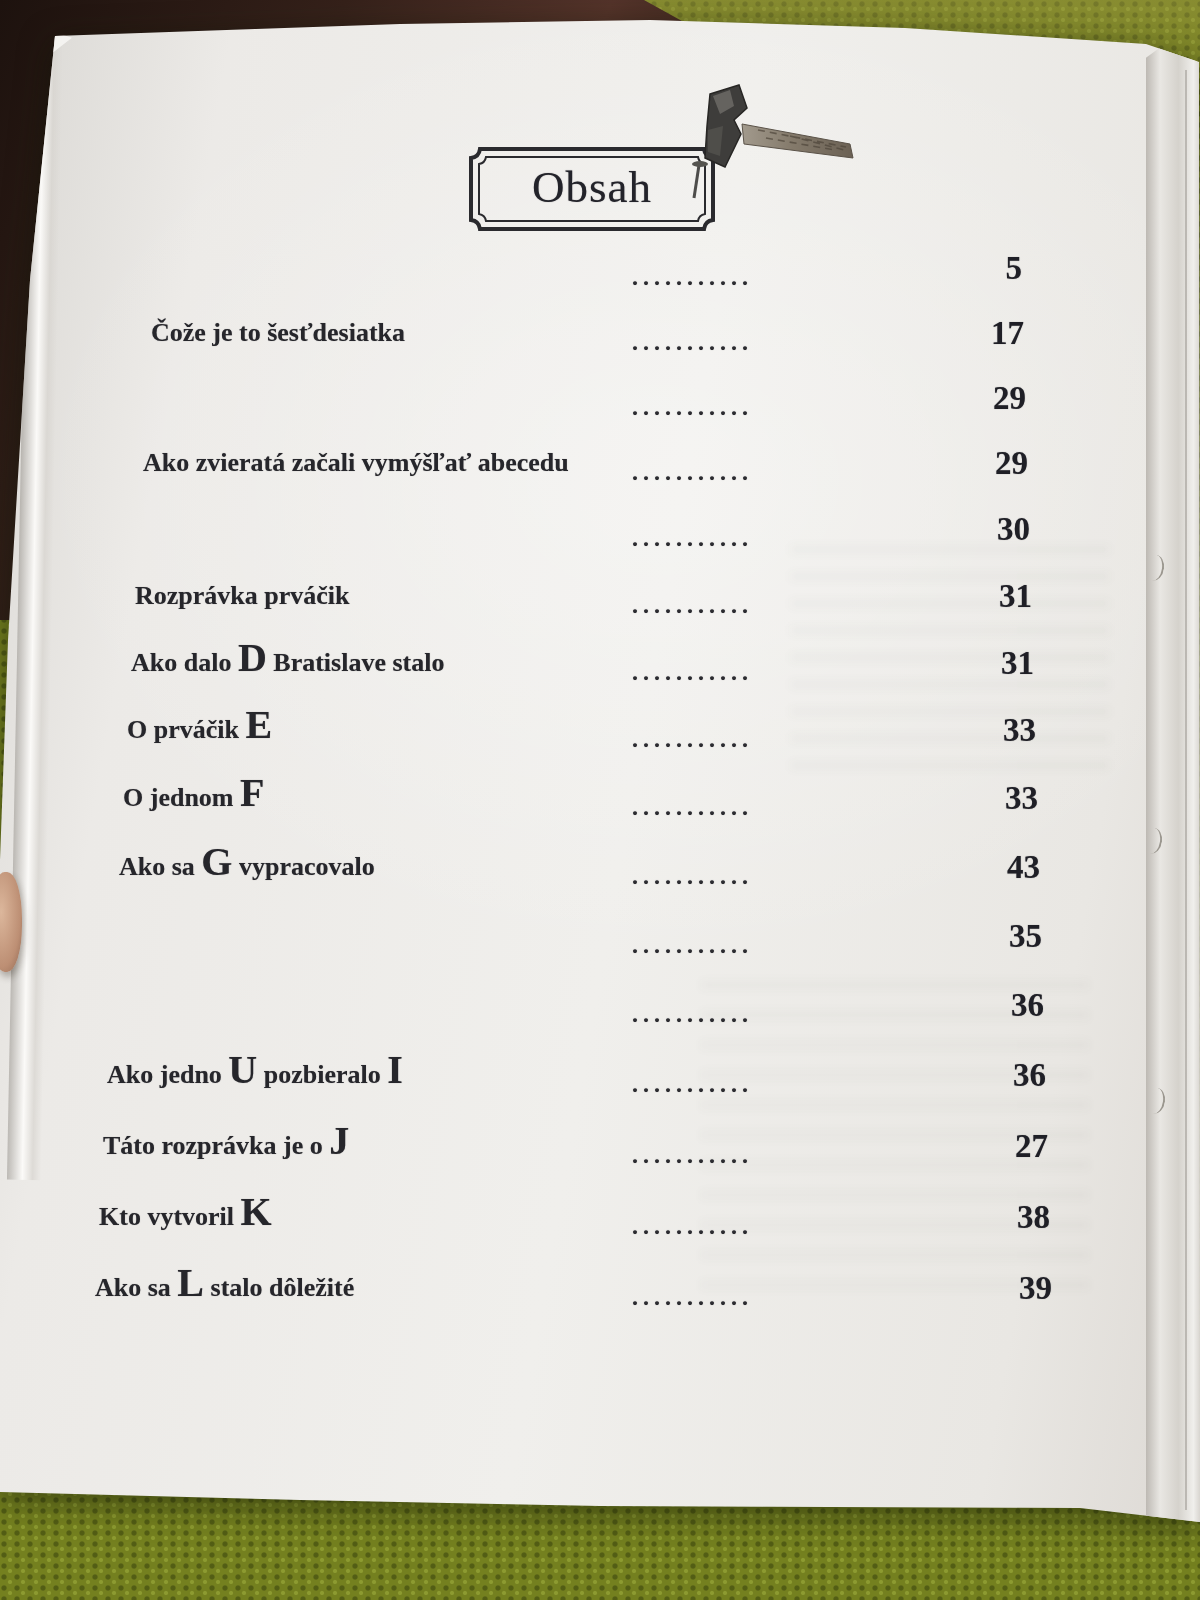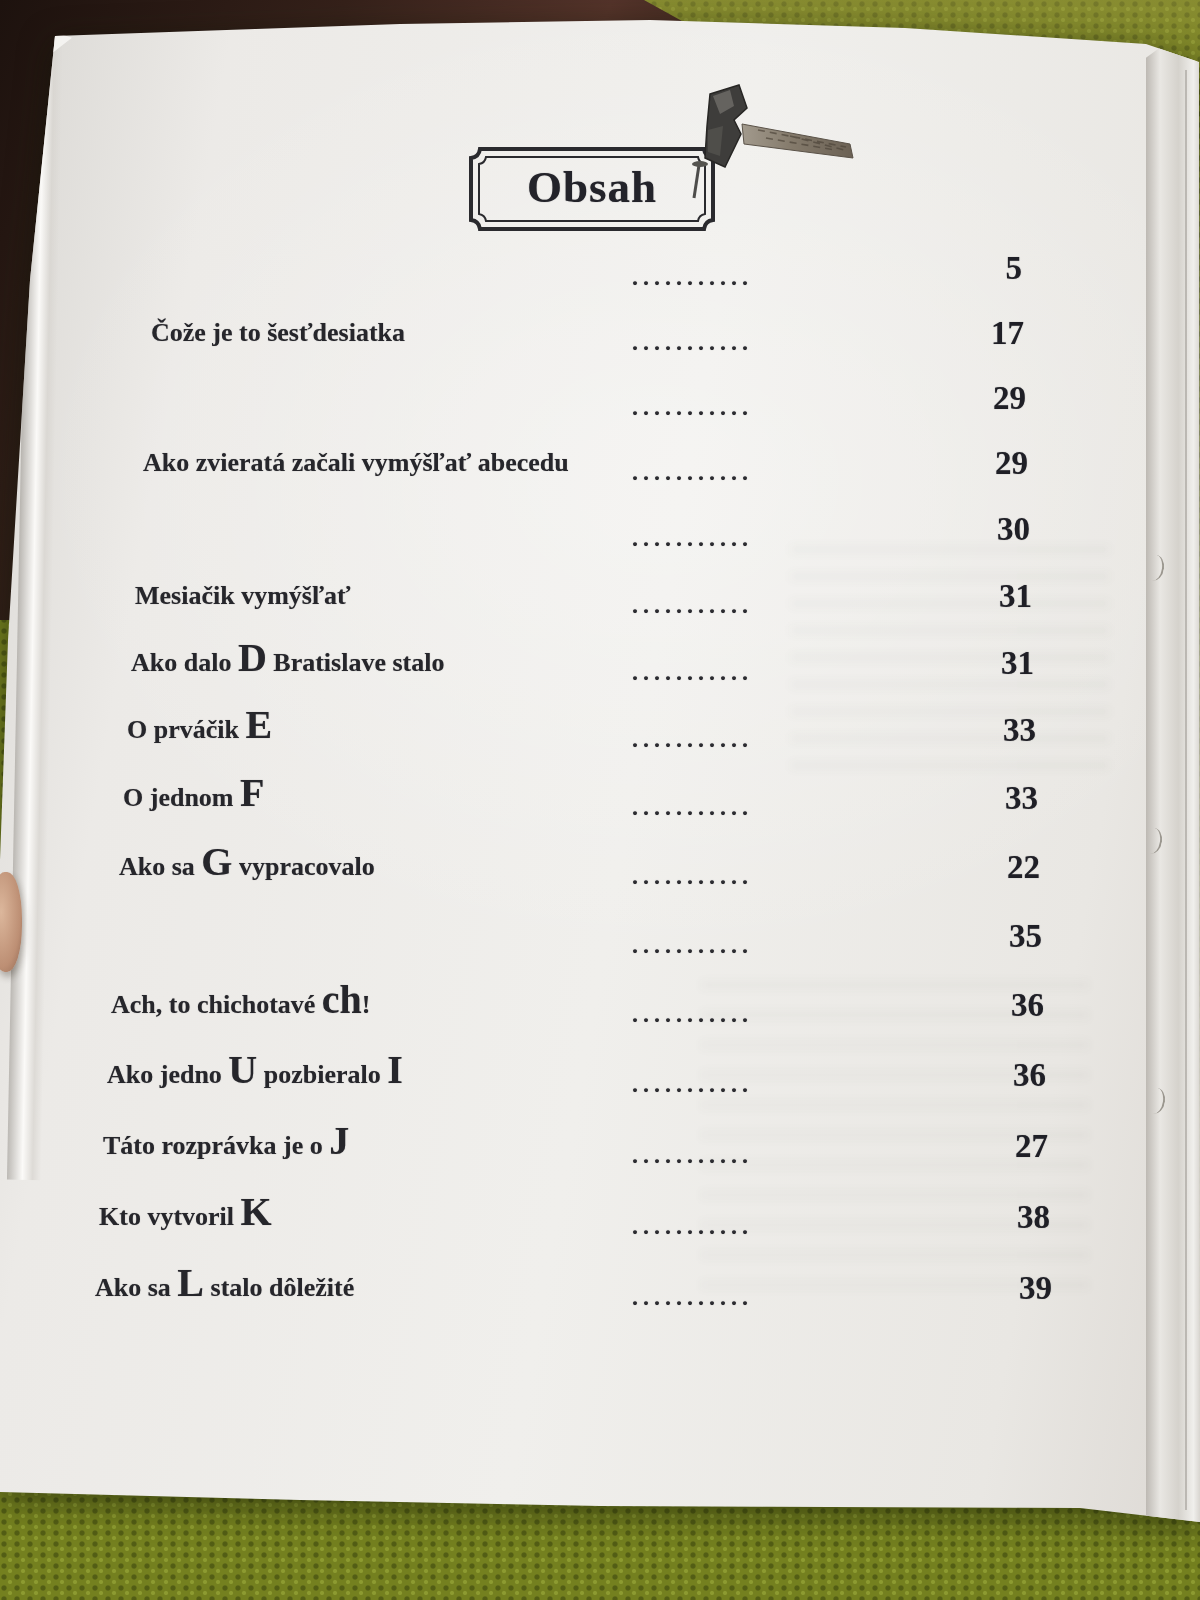--- a/index.html
+++ b/index.html
@@ -50,21 +50,21 @@
   .finger{
     position:absolute;left:-10px;top:872px;width:32px;height:100px;border-radius:46%;
     background:radial-gradient(ellipse at 35% 40%,#dcb79c,#bd8f74 65%,#8d6550);
     box-shadow:2px 5px 7px rgba(40,30,15,.3);
   }
   
   .plaque{position:absolute;left:468px;top:146px;width:248px;height:86px;}
   .plaque svg{position:absolute;inset:0;}
   .plaque .word{
     position:absolute;inset:0;display:flex;align-items:center;justify-content:center;
-    font-size:45px;font-weight:700;color:#23232a;letter-spacing:1px;
+    font-size:45px;font-weight:400;color:#23232a;letter-spacing:1px;
     text-shadow:0 0 1px rgba(35,35,42,.5);padding-bottom:4px;
   }
   .hammer{position:absolute;left:650px;top:68px;width:225px;height:140px;}
   
   #toc-rows{position:absolute;left:40px;top:236px;width:1120px;}
   .row{position:relative;height:64px;margin-top:calc(var(--i) * 0.5px);}
   .row .t{
     position:absolute;left:calc(115px - var(--i) * 4px);top:50%;transform:translateY(-50%);
     font-size:26px;font-weight:700;color:#26262b;white-space:nowrap;
     text-shadow:0 0 1px rgba(38,38,43,.4);
@@ -143,21 +143,21 @@
         <div class="row" style="--i: 3;">
           <span class="t"><span>Ako zvieratá začali vymýšľať abecedu</span></span>
           <span class="dots">...........</span>
           <span class="pg">29</span>
         </div>
         <div class="row" style="--i: 4;">
           <span class="dots">...........</span>
           <span class="pg">30</span>
         </div>
         <div class="row" style="--i: 5;">
-          <span class="t"><span>Mesiačik vymýšľať</span></span>
+          <span class="t"><span>Rozprávka prváčik</span></span>
           <span class="dots">...........</span>
           <span class="pg">31</span>
         </div>
         <div class="row" style="--i: 6;">
           <span class="t"><span>Ako dalo </span><span class="big">D</span><span> Bratislave stalo</span></span>
           <span class="dots">...........</span>
           <span class="pg">31</span>
         </div>
         <div class="row" style="--i: 7;">
           <span class="t"><span>O prváčik </span><span class="big">E</span></span>
@@ -165,28 +165,27 @@
           <span class="pg">33</span>
         </div>
         <div class="row" style="--i: 8;">
           <span class="t"><span>O jednom </span><span class="big">F</span></span>
           <span class="dots">...........</span>
           <span class="pg">33</span>
         </div>
         <div class="row" style="--i: 9;">
           <span class="t"><span>Ako sa </span><span class="big">G</span><span> vypracovalo</span></span>
           <span class="dots">...........</span>
-          <span class="pg">22</span>
+          <span class="pg">43</span>
         </div>
         <div class="row" style="--i: 10;">
           <span class="dots">...........</span>
           <span class="pg">35</span>
         </div>
         <div class="row" style="--i: 11;">
-          <span class="t"><span>Ach, to chichotavé </span><span class="big">ch</span><span>!</span></span>
           <span class="dots">...........</span>
           <span class="pg">36</span>
         </div>
         <div class="row" style="--i: 12;">
           <span class="t"><span>Ako jedno </span><span class="big">U</span><span> pozbieralo </span><span class="big">I</span></span>
           <span class="dots">...........</span>
           <span class="pg">36</span>
         </div>
         <div class="row" style="--i: 13;">
           <span class="t"><span>Táto rozprávka je o </span><span class="big">J</span></span>

